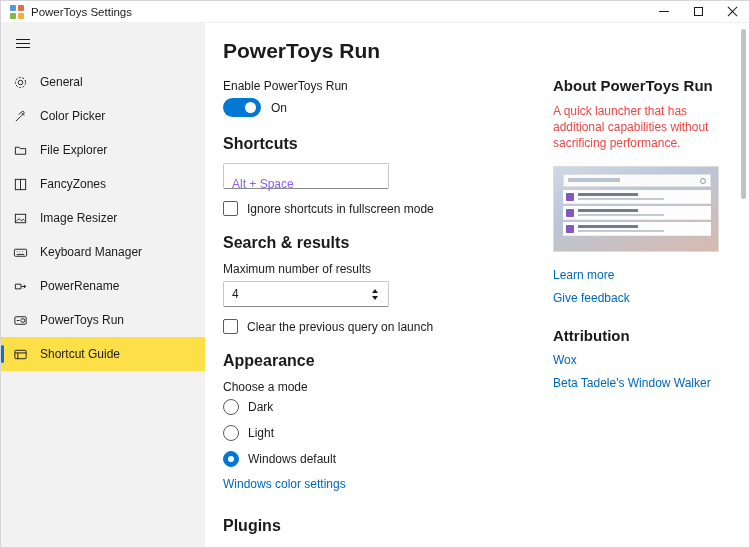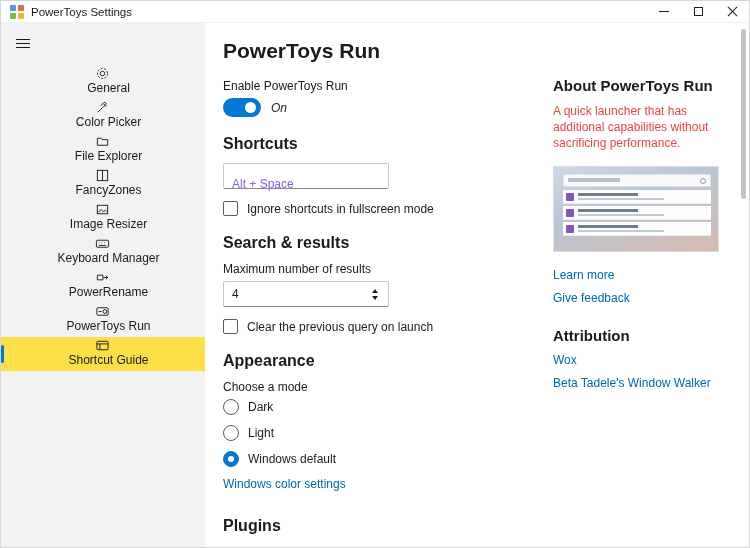--- a/index.html
+++ b/index.html
@@ -91,21 +91,20 @@
   }
   .nav-item {
     height: 34px;
     display: flex;
     align-items: center;
     padding-left: 11px;
     position: relative;
     font-size: 12px;
     color: #1b1b1b;
     cursor: default;
-    flex-direction: column;
   }
   .nav-item.selected { background: #fde047; }
   .nav-item.selected::before {
     content: "";
     position: absolute;
     left: 0; top: 8px;
     width: 3px; height: 18px;
     background: #0078d4;
     border-radius: 2px;
   }
@@ -154,21 +153,21 @@
     width: 12px; height: 12px;
     border: 1px solid #5c5c5c;
     border-radius: 50%;
     align-items: center; justify-content: center;
     font-size: 8px;
     color: #5c5c5c;
     margin-left: 5px;
     line-height: 1;
   }
   
-  .toggle-row { display: flex; align-items: center; margin-bottom: 2px; font-style: italic; }
+  .toggle-row { display: flex; align-items: center; margin-bottom: 2px; }
   .toggle {
     width: 38px; height: 19px;
     border-radius: 10px;
     background: #0078d4;
     position: relative;
     margin-right: 10px;
     cursor: pointer;
   }
   .toggle .knob {
     position: absolute;

